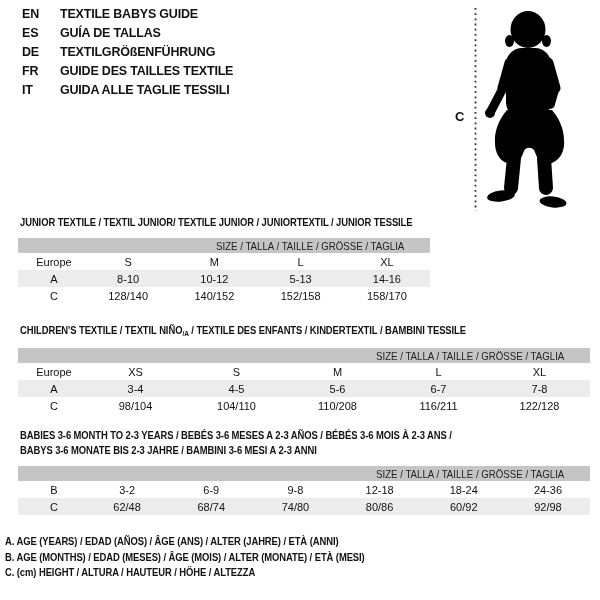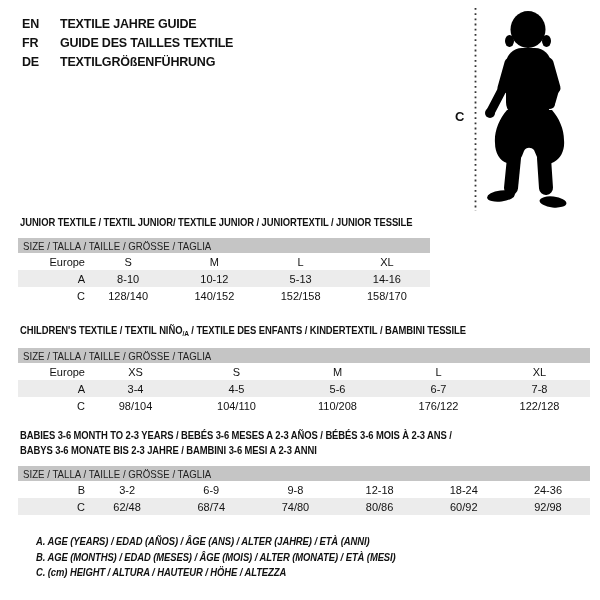--- a/index.html
+++ b/index.html
@@ -1,72 +1,80 @@
 <!DOCTYPE html>
 <html style="--band-bg: #c5c5c5; --shaded-bg: #ececec;"><head>
 <meta charset="utf-8">
 <style>
   html,body{margin:0;padding:0;background:#fff;}
   .canvas{
     position:relative;width:600px;height:600px;background:#fff;overflow:hidden;
     font-family:"Liberation Sans",sans-serif;color:#111;
   }
   
-  .lang-block{position:absolute;left:22px;top:14px;}
+  .lang-block{position:absolute;left:22px;top:4px;}
   .lang-row{display:flex;height:19px;align-items:center;font-weight:bold;font-size:12.5px;letter-spacing:-0.2px;}
   .lang-code{width:38px;flex:0 0 38px;}
   
   .figure{position:absolute;left:440px;top:0;width:160px;height:215px;}
   
   .table-title{
     position:absolute;font-weight:bold;font-size:11.5px;letter-spacing:-0.1px;
     white-space:nowrap;transform:scaleX(0.82);transform-origin:left top;line-height:15px;
   }
   #title1{left:20px;top:215px;}
   #title2{left:20px;top:323px;}
   #title3{left:20px;top:428px;}
   .sub{font-size:8px;position:relative;top:2px;}
   
   .table{position:absolute;}
   #table1{left:18px;top:238px;width:412px;}
   #table2{left:18px;top:348px;width:572px;}
   #table3{left:18px;top:466px;width:572px;}
   .size-band{
     height:15px;background:var(--band-bg,#c5c5c5);display:flex;align-items:center;
-    font-size:11px;color:#222;padding-left:5px;
+    font-size:11px;color:#222;padding-left:5px;justify-content:flex-end;
   }
   .size-band span{white-space:nowrap;transform:scaleX(0.88);transform-origin:left center;display:inline-block;}
   .trow{display:flex;height:17px;align-items:center;font-size:11px;}
   .trow.shaded{background:var(--shaded-bg,#ececec);}
   .tcell{flex:1;text-align:center;white-space:nowrap;}
-  .tcell.rlabel{flex:0 0 62px;text-align:right;padding-left:5px;}
+  .tcell.rlabel{flex:0 0 62px;text-align:center;padding-left:5px;}
   
-  .footnotes{position:absolute;left:36px;top:534px;font-style:italic;}
+  .footnotes{position:absolute;left:5px;top:534px;}
   .footnote{
     font-weight:bold;font-size:11.5px;line-height:15.5px;white-space:nowrap;
     transform:scaleX(0.82);transform-origin:left top;letter-spacing:-0.1px;
   }
 </style>
 </head>
 <body>
 
 <div class="canvas">
 
   <div class="lang-block">
     <div class="lang-row">
       <span class="lang-code">EN</span>
-      <span class="lang-label">TEXTILE JAHRE GUIDE</span>
+      <span class="lang-label">TEXTILE BABYS GUIDE</span>
+    </div>
+    <div class="lang-row">
+      <span class="lang-code">ES</span>
+      <span class="lang-label">GUÍA DE TALLAS</span>
+    </div>
+    <div class="lang-row">
+      <span class="lang-code">DE</span>
+      <span class="lang-label">TEXTILGRÖßENFÜHRUNG</span>
     </div>
     <div class="lang-row">
       <span class="lang-code">FR</span>
       <span class="lang-label">GUIDE DES TAILLES TEXTILE</span>
     </div>
     <div class="lang-row">
-      <span class="lang-code">DE</span>
-      <span class="lang-label">TEXTILGRÖßENFÜHRUNG</span>
+      <span class="lang-code">IT</span>
+      <span class="lang-label">GUIDA ALLE TAGLIE TESSILI</span>
     </div>
   </div>
 
   <svg class="figure" viewBox="0 0 160 215">
     <line x1="35.5" y1="8" x2="35.5" y2="211" stroke="#333" stroke-width="1.8" stroke-dasharray="1.8 3.4"></line>
     <text x="15" y="121" font-size="13" font-weight="bold" fill="#111">C</text>
     <g fill="#000" stroke="none">
       <ellipse cx="88" cy="29.5" rx="17.5" ry="18.5"></ellipse>
       <ellipse cx="69.5" cy="41" rx="4.5" ry="6"></ellipse>
       <ellipse cx="106.5" cy="41" rx="4.5" ry="6"></ellipse>
@@ -137,21 +145,21 @@
           <div class="tcell">4-5</div>
           <div class="tcell">5-6</div>
           <div class="tcell">6-7</div>
           <div class="tcell">7-8</div>
         </div>
         <div class="trow">
           <div class="tcell rlabel">C</div>
           <div class="tcell">98/104</div>
           <div class="tcell">104/110</div>
           <div class="tcell">110/208</div>
-          <div class="tcell">176/122</div>
+          <div class="tcell">116/211</div>
           <div class="tcell">122/128</div>
         </div>
       </div>
   </div>
 
   <div id="title3" class="table-title">
     <div>BABIES 3-6 MONTH TO 2-3 YEARS / BEBÉS 3-6 MESES A 2-3 AÑOS / BÉBÉS 3-6 MOIS À 2-3 ANS /</div>
     <div>BABYS 3-6 MONATE BIS 2-3 JAHRE / BAMBINI 3-6 MESI A 2-3 ANNI</div>
   </div>
   <div id="table3" class="table">

